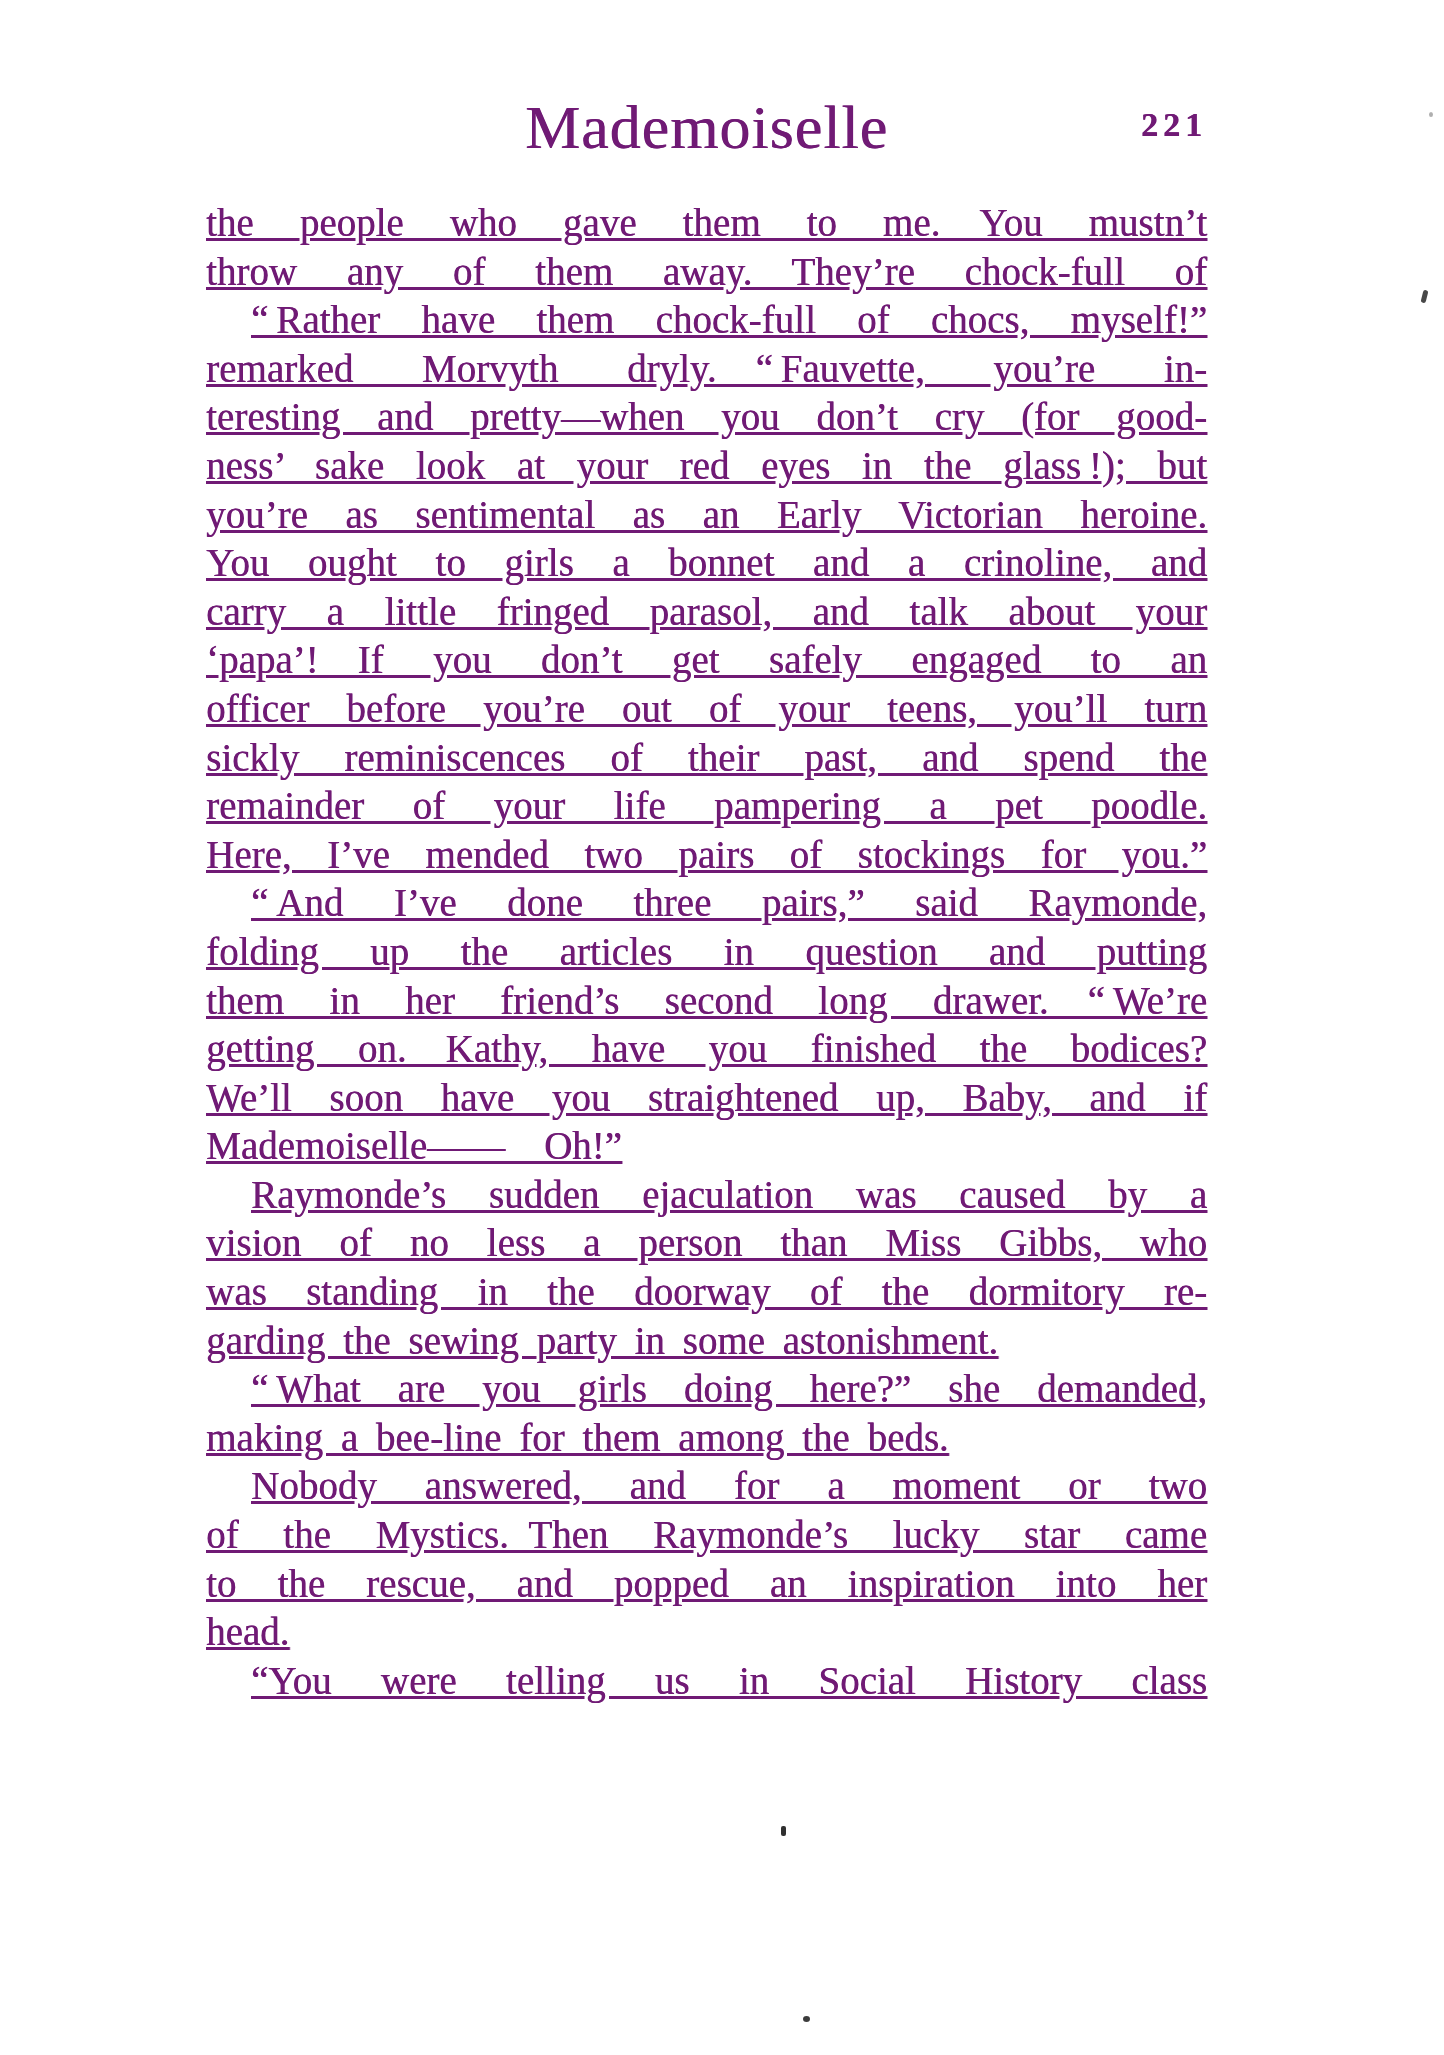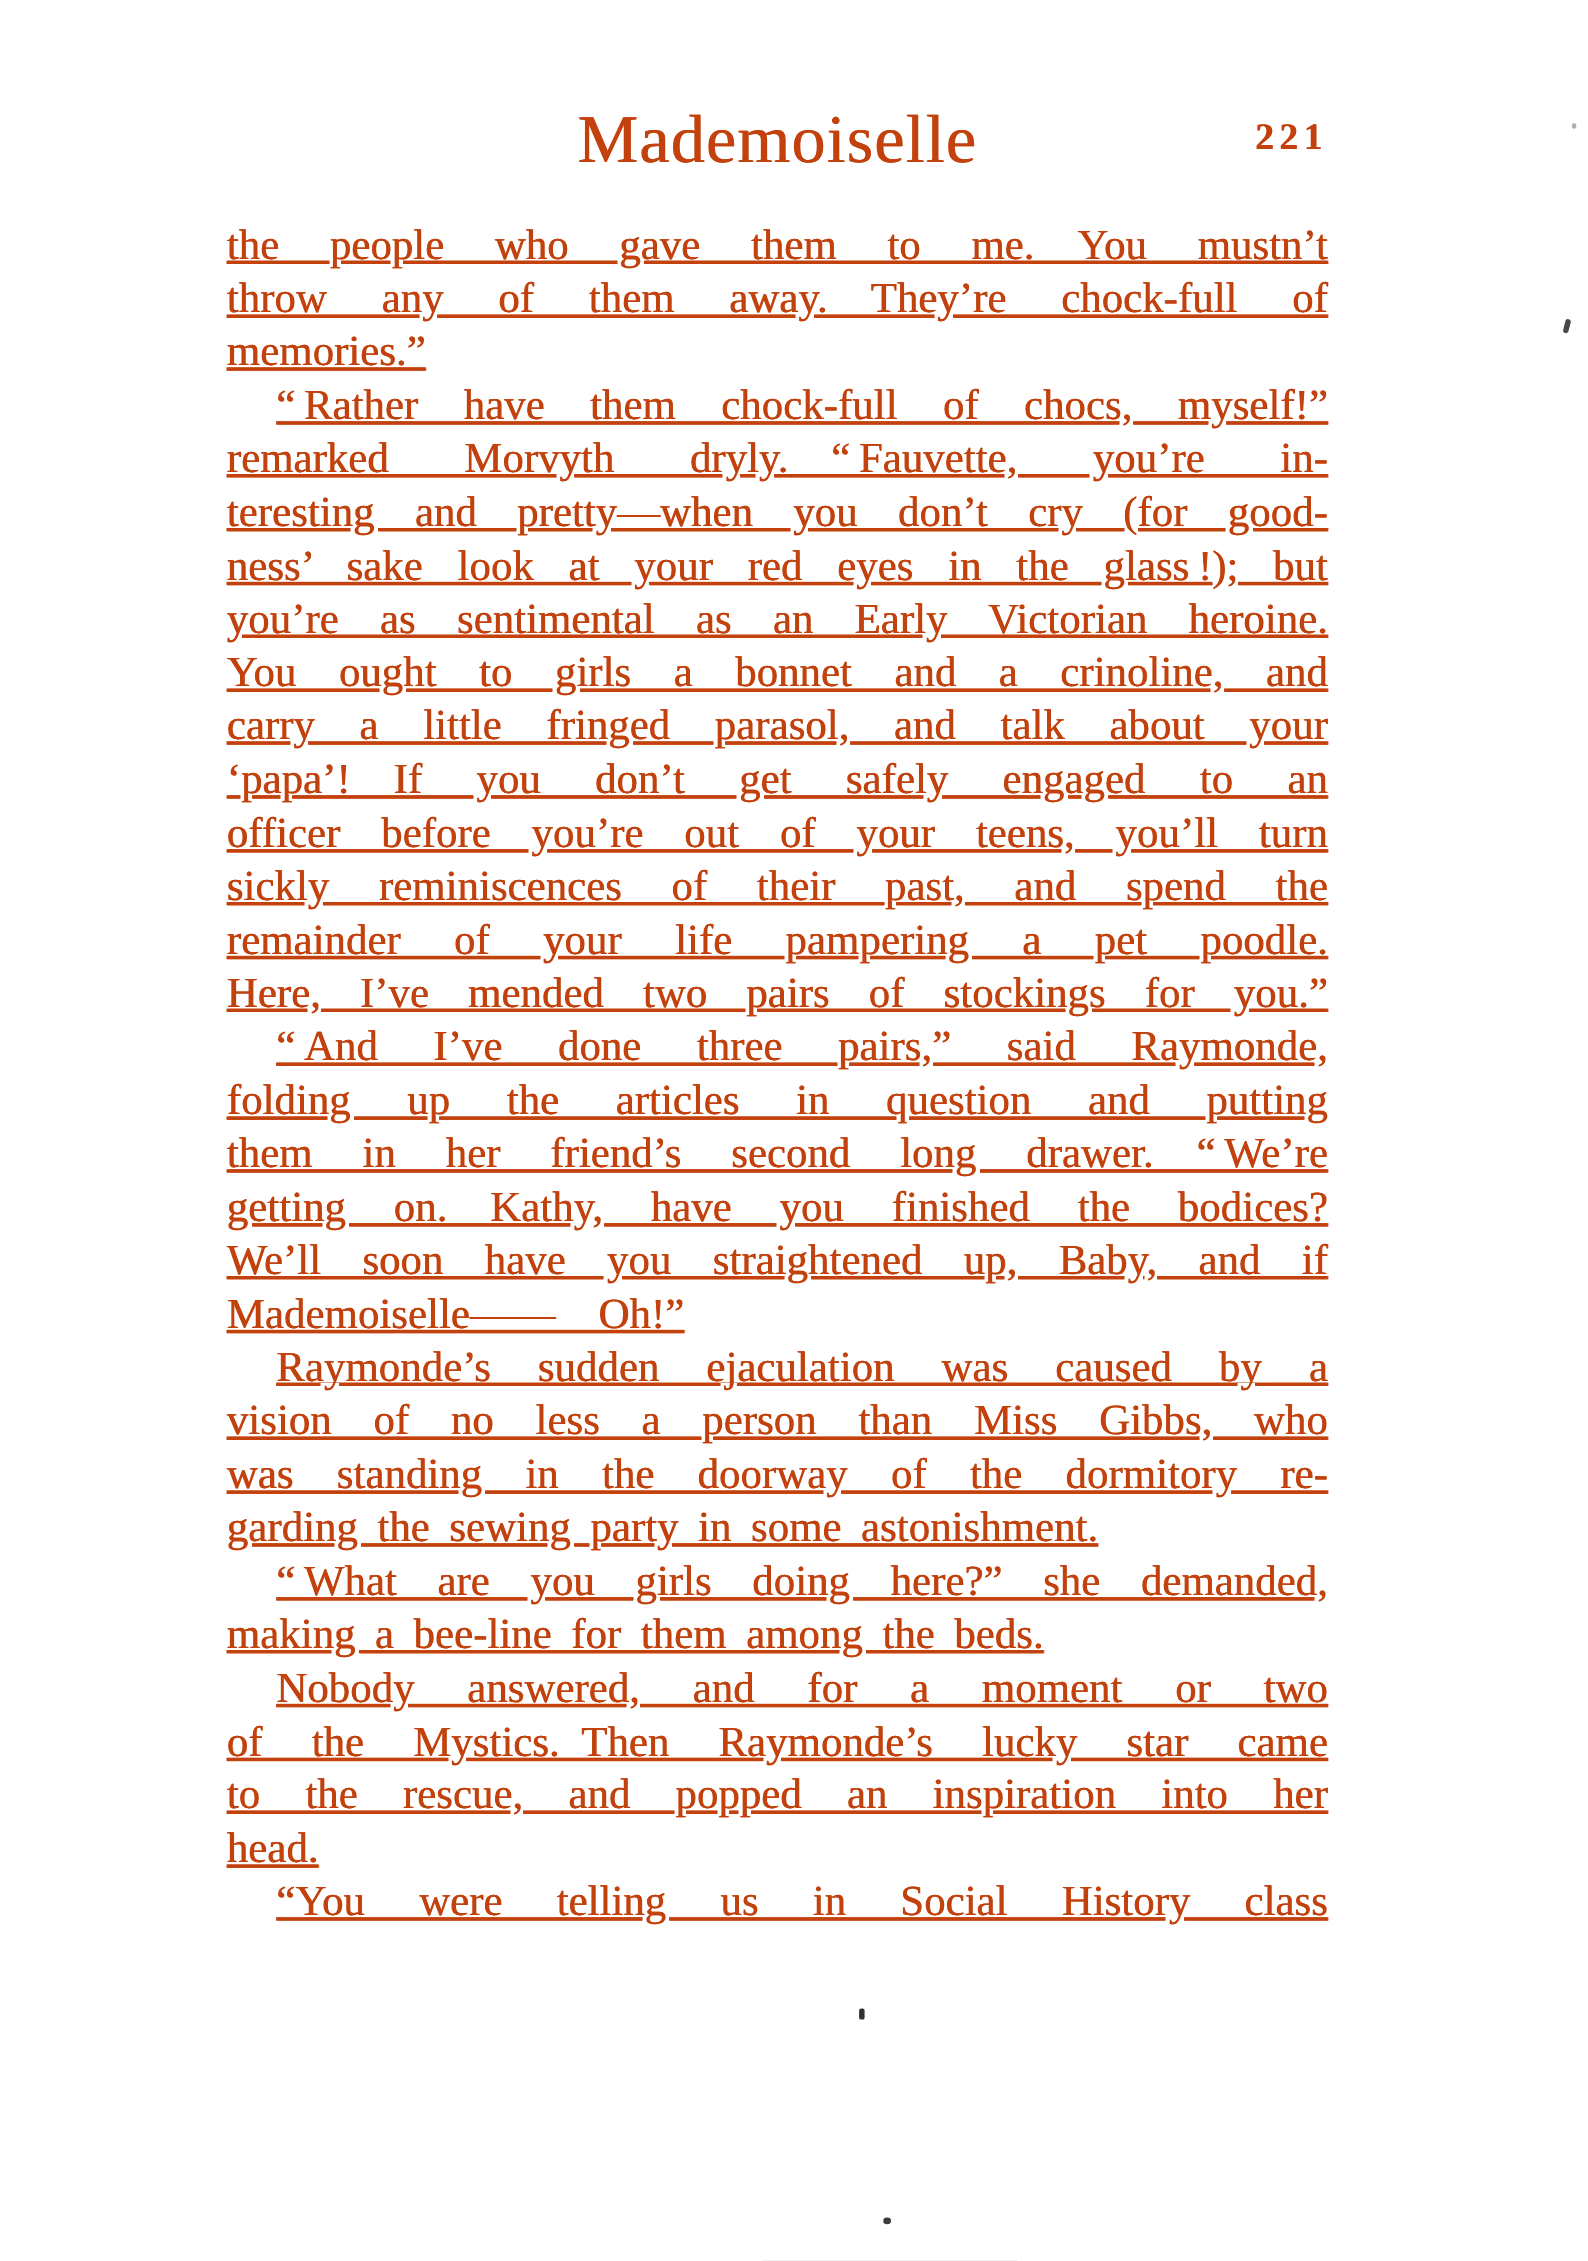--- a/index.html
+++ b/index.html
@@ -3,21 +3,21 @@
 <meta charset="utf-8">
 <style>
   html, body { margin: 0; padding: 0; background: #e8e8e8; }
   .page {
     position: relative;
     width: 1444px;
     height: 2055px;
     background: #ffffff;
     overflow: hidden;
     font-family: "Liberation Serif", serif;
-    color: #c2410c;
+    color: #701a75;
   }
   .running-title {
     position: absolute;
     left: 206px;
     top: 96px;
     width: 1001px;
     text-align: center;
     font-size: 62px;
     line-height: 1;
     font-weight: 500;
@@ -72,21 +72,20 @@
 </head>
 <body>
 
 <div class="page">
   <div class="running-title">Mademoiselle</div>
   <div class="page-number">221</div>
 
   <div class="text-block">
       <div class="line">the people who gave them to me. You mustn’t</div>
       <div class="line">throw any of them away. They’re chock-full of</div>
-      <div class="line pend">memories.”</div>
       <div class="line indent">“ Rather have them chock-full of chocs, myself!”</div>
       <div class="line">remarked Morvyth dryly. “ Fauvette, you’re in-</div>
       <div class="line">teresting and pretty—when you don’t cry (for good-</div>
       <div class="line">ness’ sake look at your red eyes in the glass !); but</div>
       <div class="line">you’re as sentimental as an Early Victorian heroine.</div>
       <div class="line">You ought to girls a bonnet and a crinoline, and</div>
       <div class="line">carry a little fringed parasol, and talk about your</div>
       <div class="line">‘papa’! If you don’t get safely engaged to an</div>
       <div class="line">officer before you’re out of your teens, you’ll turn</div>
       <div class="line">sickly reminiscences of their past, and spend the</div>

